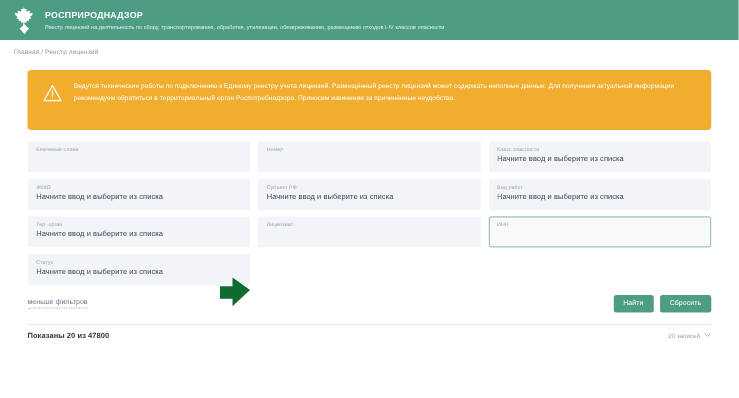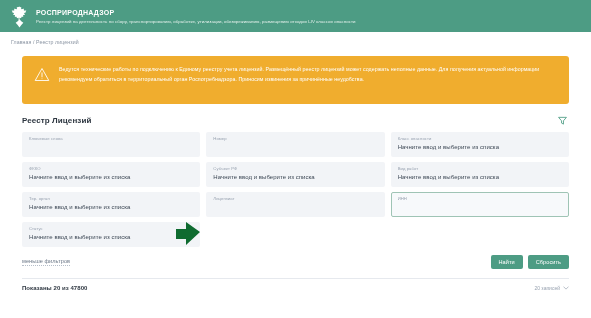--- a/index.html
+++ b/index.html
@@ -227,28 +227,20 @@
           <path d="M10 1.5 L18.5 16.5 L1.5 16.5 Z" fill="none" stroke="#ffffff" stroke-width="1.1" stroke-linejoin="round"></path>
           <line x1="10" y1="7" x2="10" y2="12" stroke="#ffffff" stroke-width="1.1" stroke-linecap="round"></line>
           <circle cx="10" cy="14.2" r="0.6" fill="#ffffff"></circle>
         </svg>
       </div>
       <div class="warn-text">Ведутся технические работы по подключению к Единому реестру учета лицензий. Размещённый реестр лицензий может содержать неполные данные. Для получения актуальной информации рекомендуем обратиться в территориальный орган Роспотребнадзора. Приносим извинения за причинённые неудобства.</div>
     </div>
   </div>
 
   <div class="panel">
-    <div class="panel-head">
-      <div class="panel-title">Реестр Лицензий</div>
-      <div class="filter-toggle">
-        <svg viewBox="0 0 14 14" width="11" height="11" aria-hidden="true">
-          <path d="M2 3 H12 L8.2 7.4 V11.6 L5.8 10.3 V7.4 Z" fill="none" stroke="#4d9c84" stroke-width="1.1" stroke-linejoin="round"></path>
-        </svg>
-      </div>
-    </div>
 
     <div class="filter-grid">
       <div class="field">
         <div class="field-label">Ключевые слова</div>
         <div class="field-value"></div>
       </div>
       <div class="field">
         <div class="field-label">Номер</div>
         <div class="field-value"></div>
       </div>

